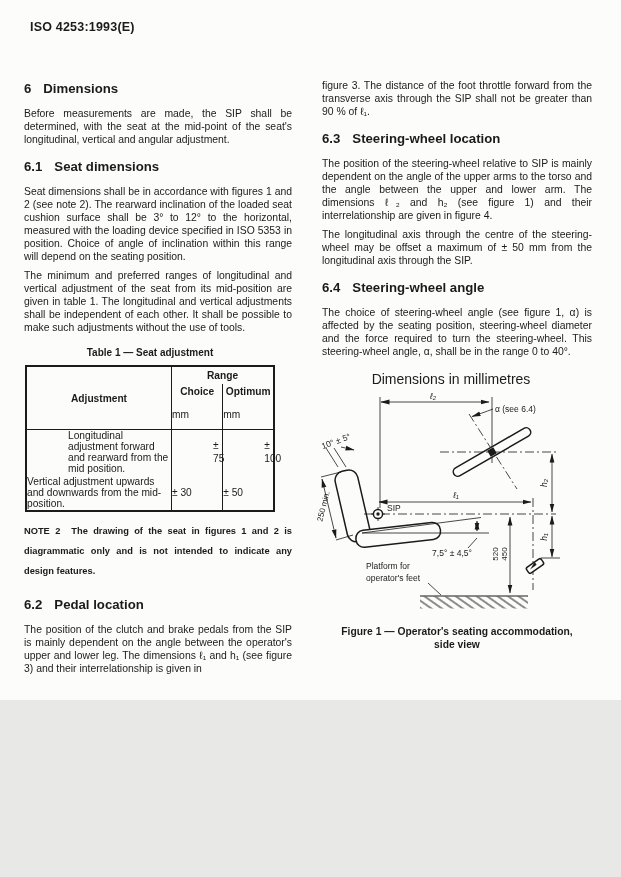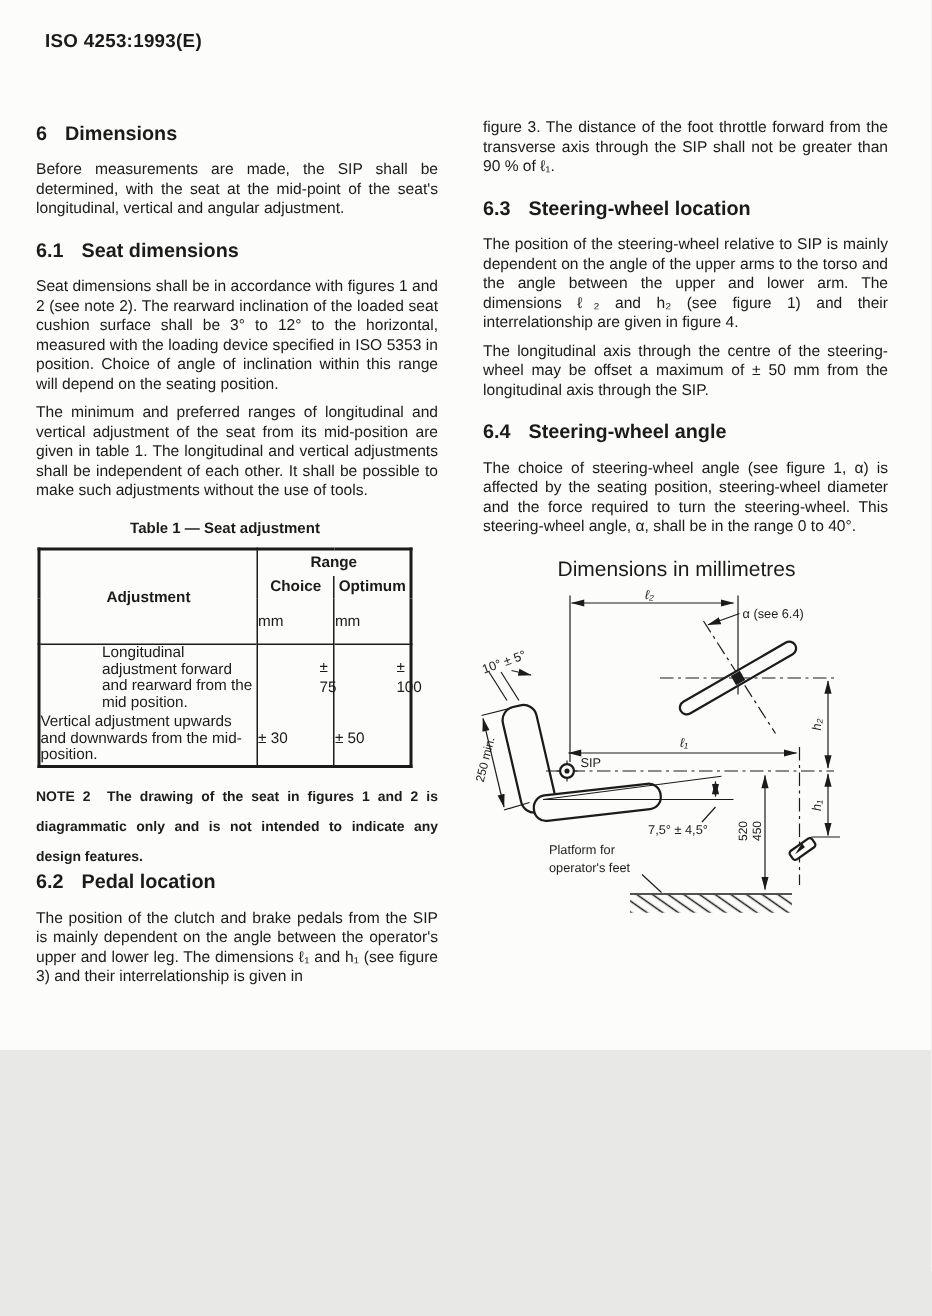--- a/index.html
+++ b/index.html
@@ -97,21 +97,21 @@
         <td class="b-val">± 30</td>
         <td class="b-val v2">± 50</td>
       </tr>
     </tbody>
       </table>
 
     <div class="note">
       <span class="note-label">NOTE 2</span><span>The drawing of the seat in figures 1 and 2 is diagrammatic only and is not intended to indicate any design features.</span>
     </div>
 
-    <div class="h2" style="margin-top:0;">
+    <div class="h2" style="margin-top:17px;">
       <span class="h-num">6.2</span><span>Pedal location</span>
     </div>
     <p class="para">The position of the clutch and brake pedals from the SIP is mainly dependent on the angle between the operator's upper and lower leg. The dimensions ℓ₁ and h₁ (see figure 3) and their interrelationship is given in</p>
   </div>
 
   <div class="col col-right">
     <p class="para">figure 3. The distance of the foot throttle forward from the transverse axis through the SIP shall not be greater than 90 % of ℓ₁.</p>
 
     <div class="h2">
       <span class="h-num">6.3</span><span>Steering-wheel location</span>
@@ -237,16 +237,20 @@
         <rect x="420" y="596.5" width="108" height="12" fill="url(#hatch)" stroke="none"></rect>
       </g>
       <g>
         <text class="fig" x="366" y="569" text-anchor="start">Platform for</text>
         <text class="fig" x="366" y="581" text-anchor="start">operator's feet</text>
         <path class="thin" d="M428,583 L441,595"></path>
       </g>
     </svg>
   </div>
 
+  <div class="fig-caption">
+    <div>Figure 1 — Operator's seating accommodation,</div>
+    <div>side view</div>
+  </div>
 
   <div class="pageno">2</div>
 
 </div>
 
 </body></html>

